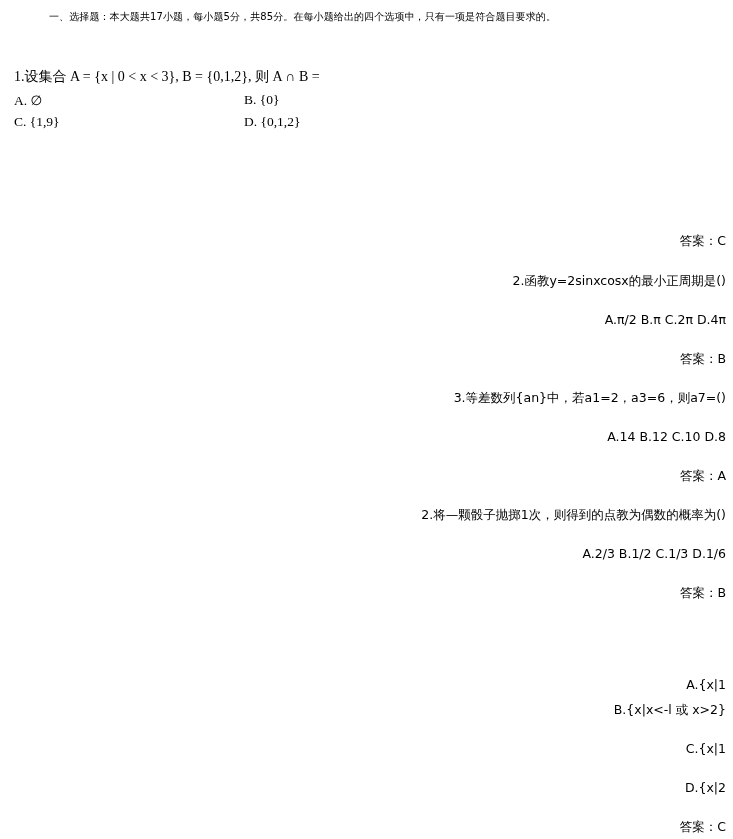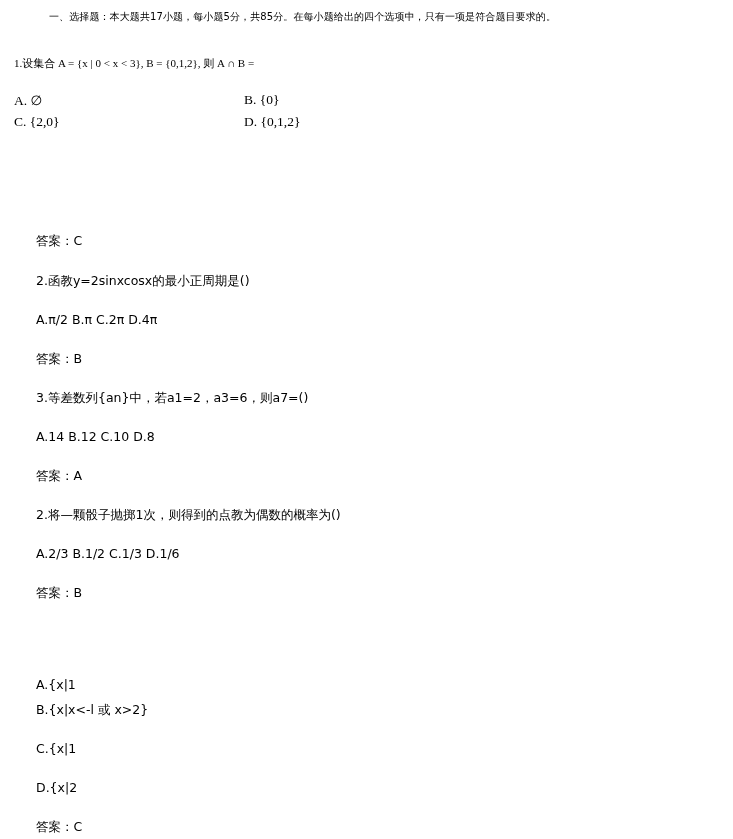--- a/index.html
+++ b/index.html
@@ -29,22 +29,22 @@
     font-size: 10px;
     line-height: 20px;
     font-family: "DejaVu Sans", sans-serif;
     letter-spacing: 0.1px;
     white-space: nowrap;
     margin-left: 16px;
   }
   .q1-line {
     position: absolute;
     left: 14px;
-    top: 56px;
-    font-size: 11px;
+    top: 68px;
+    font-size: 14px;
     font-family: "Liberation Serif", serif;
     white-space: nowrap;
   }
   .opt-grid {
     position: absolute;
     left: 14px;
     top: 92px;
     width: 460px;
     font-size: 13.5px;
     font-family: "Liberation Serif", serif;
@@ -59,41 +59,42 @@
     white-space: nowrap;
   }
   .body-block {
     position: absolute;
     left: 36px;
     width: 690px;
     font-family: "DejaVu Sans", sans-serif;
     font-size: 12.5px;
     line-height: 17px;
     white-space: nowrap;
+    text-align: right;
   }
   .answer { font-family: "DejaVu Sans", sans-serif; }
 </style>
 </head>
 <body>
 
 <div class="page">
 
   <div class="section-heading">一、选择题：本大题共17小题，每小题5分，共85分。在每小题给出的四个选项中，只有一项是符合题目要求的。</div>
 
   <div class="q1-line">
     <span>1.设集合 A = {x | 0 &lt; x &lt; 3}, B = {0,1,2}, 则 A ∩ B =</span>
   </div>
 
   <div class="opt-grid">
     <div class="opt-row">
       <div class="opt-cell">A. ∅</div>
       <div class="opt-cell">B. {0}</div>
     </div>
     <div class="opt-row">
-      <div class="opt-cell">C. {2,0}</div>
+      <div class="opt-cell">C. {1,9}</div>
       <div class="opt-cell">D. {0,1,2}</div>
     </div>
   </div>
 
   <div class="body-block answer" style="top:232px">答案：C</div>
 
   <div class="body-block" style="top:272px">2.函教y=2sinxcosx的最小正周期是()</div>
   <div class="body-block" style="top:311px">A.π/2 B.π C.2π D.4π</div>
   <div class="body-block answer" style="top:350px">答案：B</div>
 

